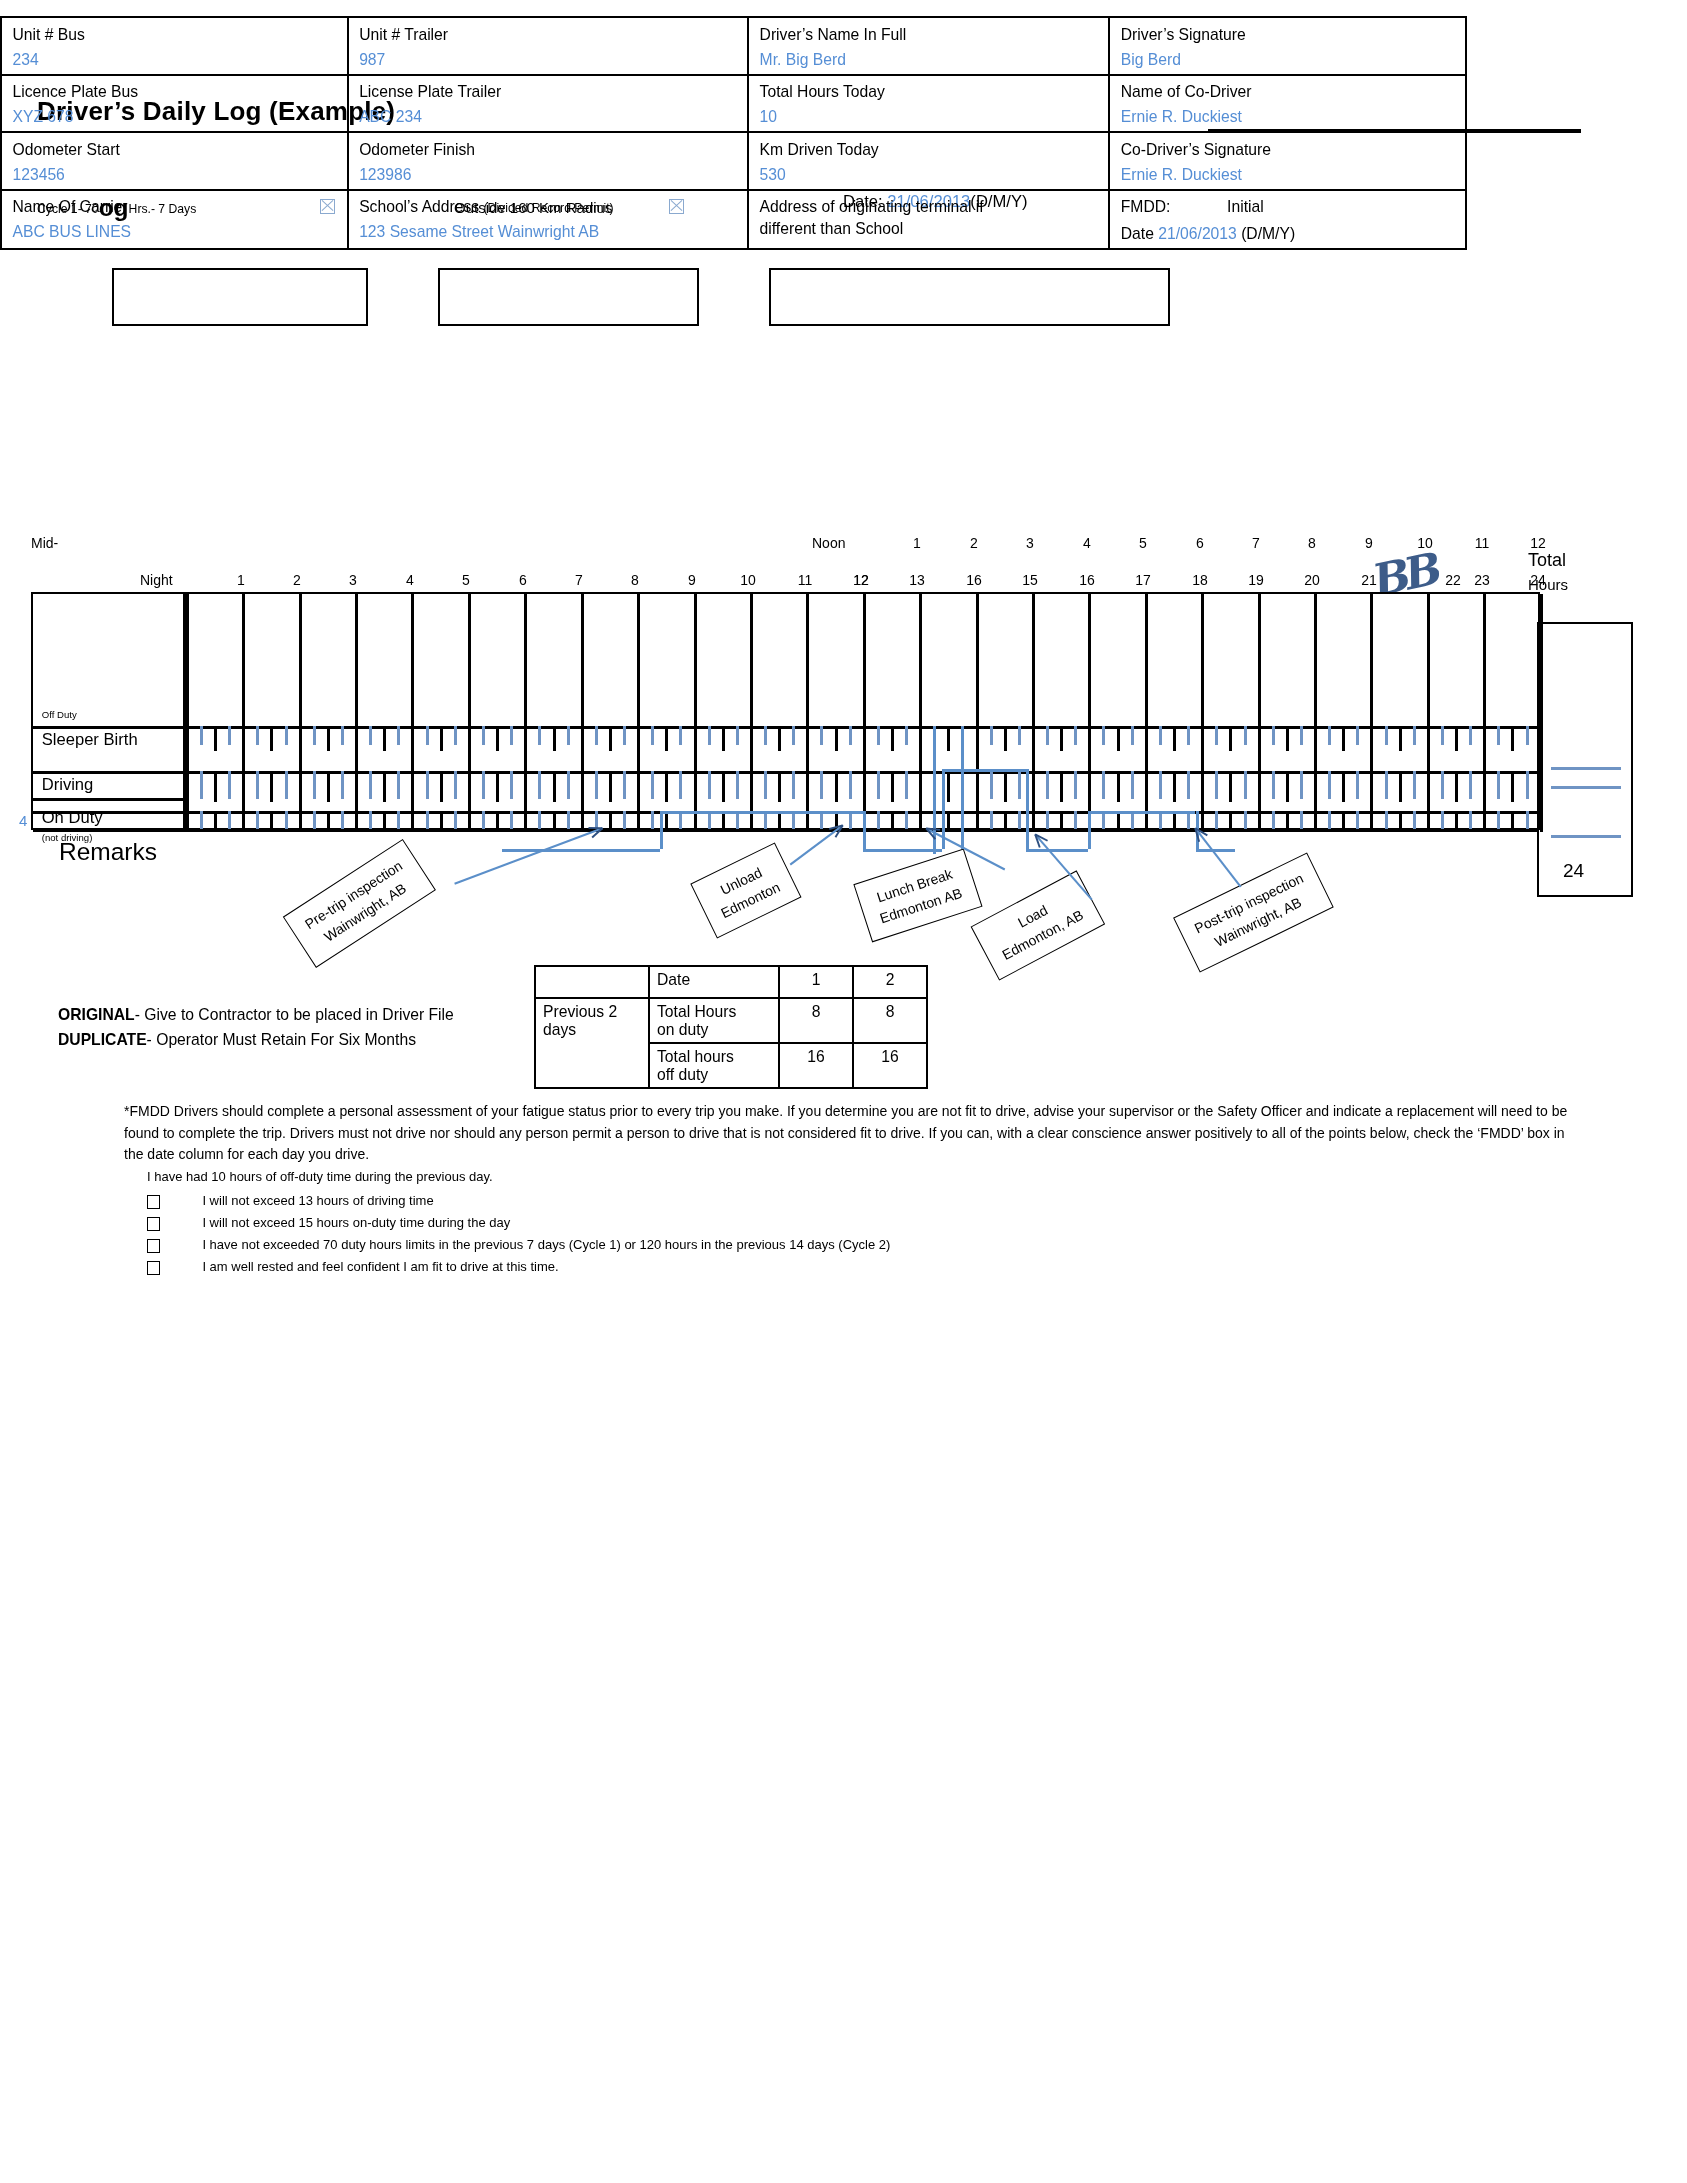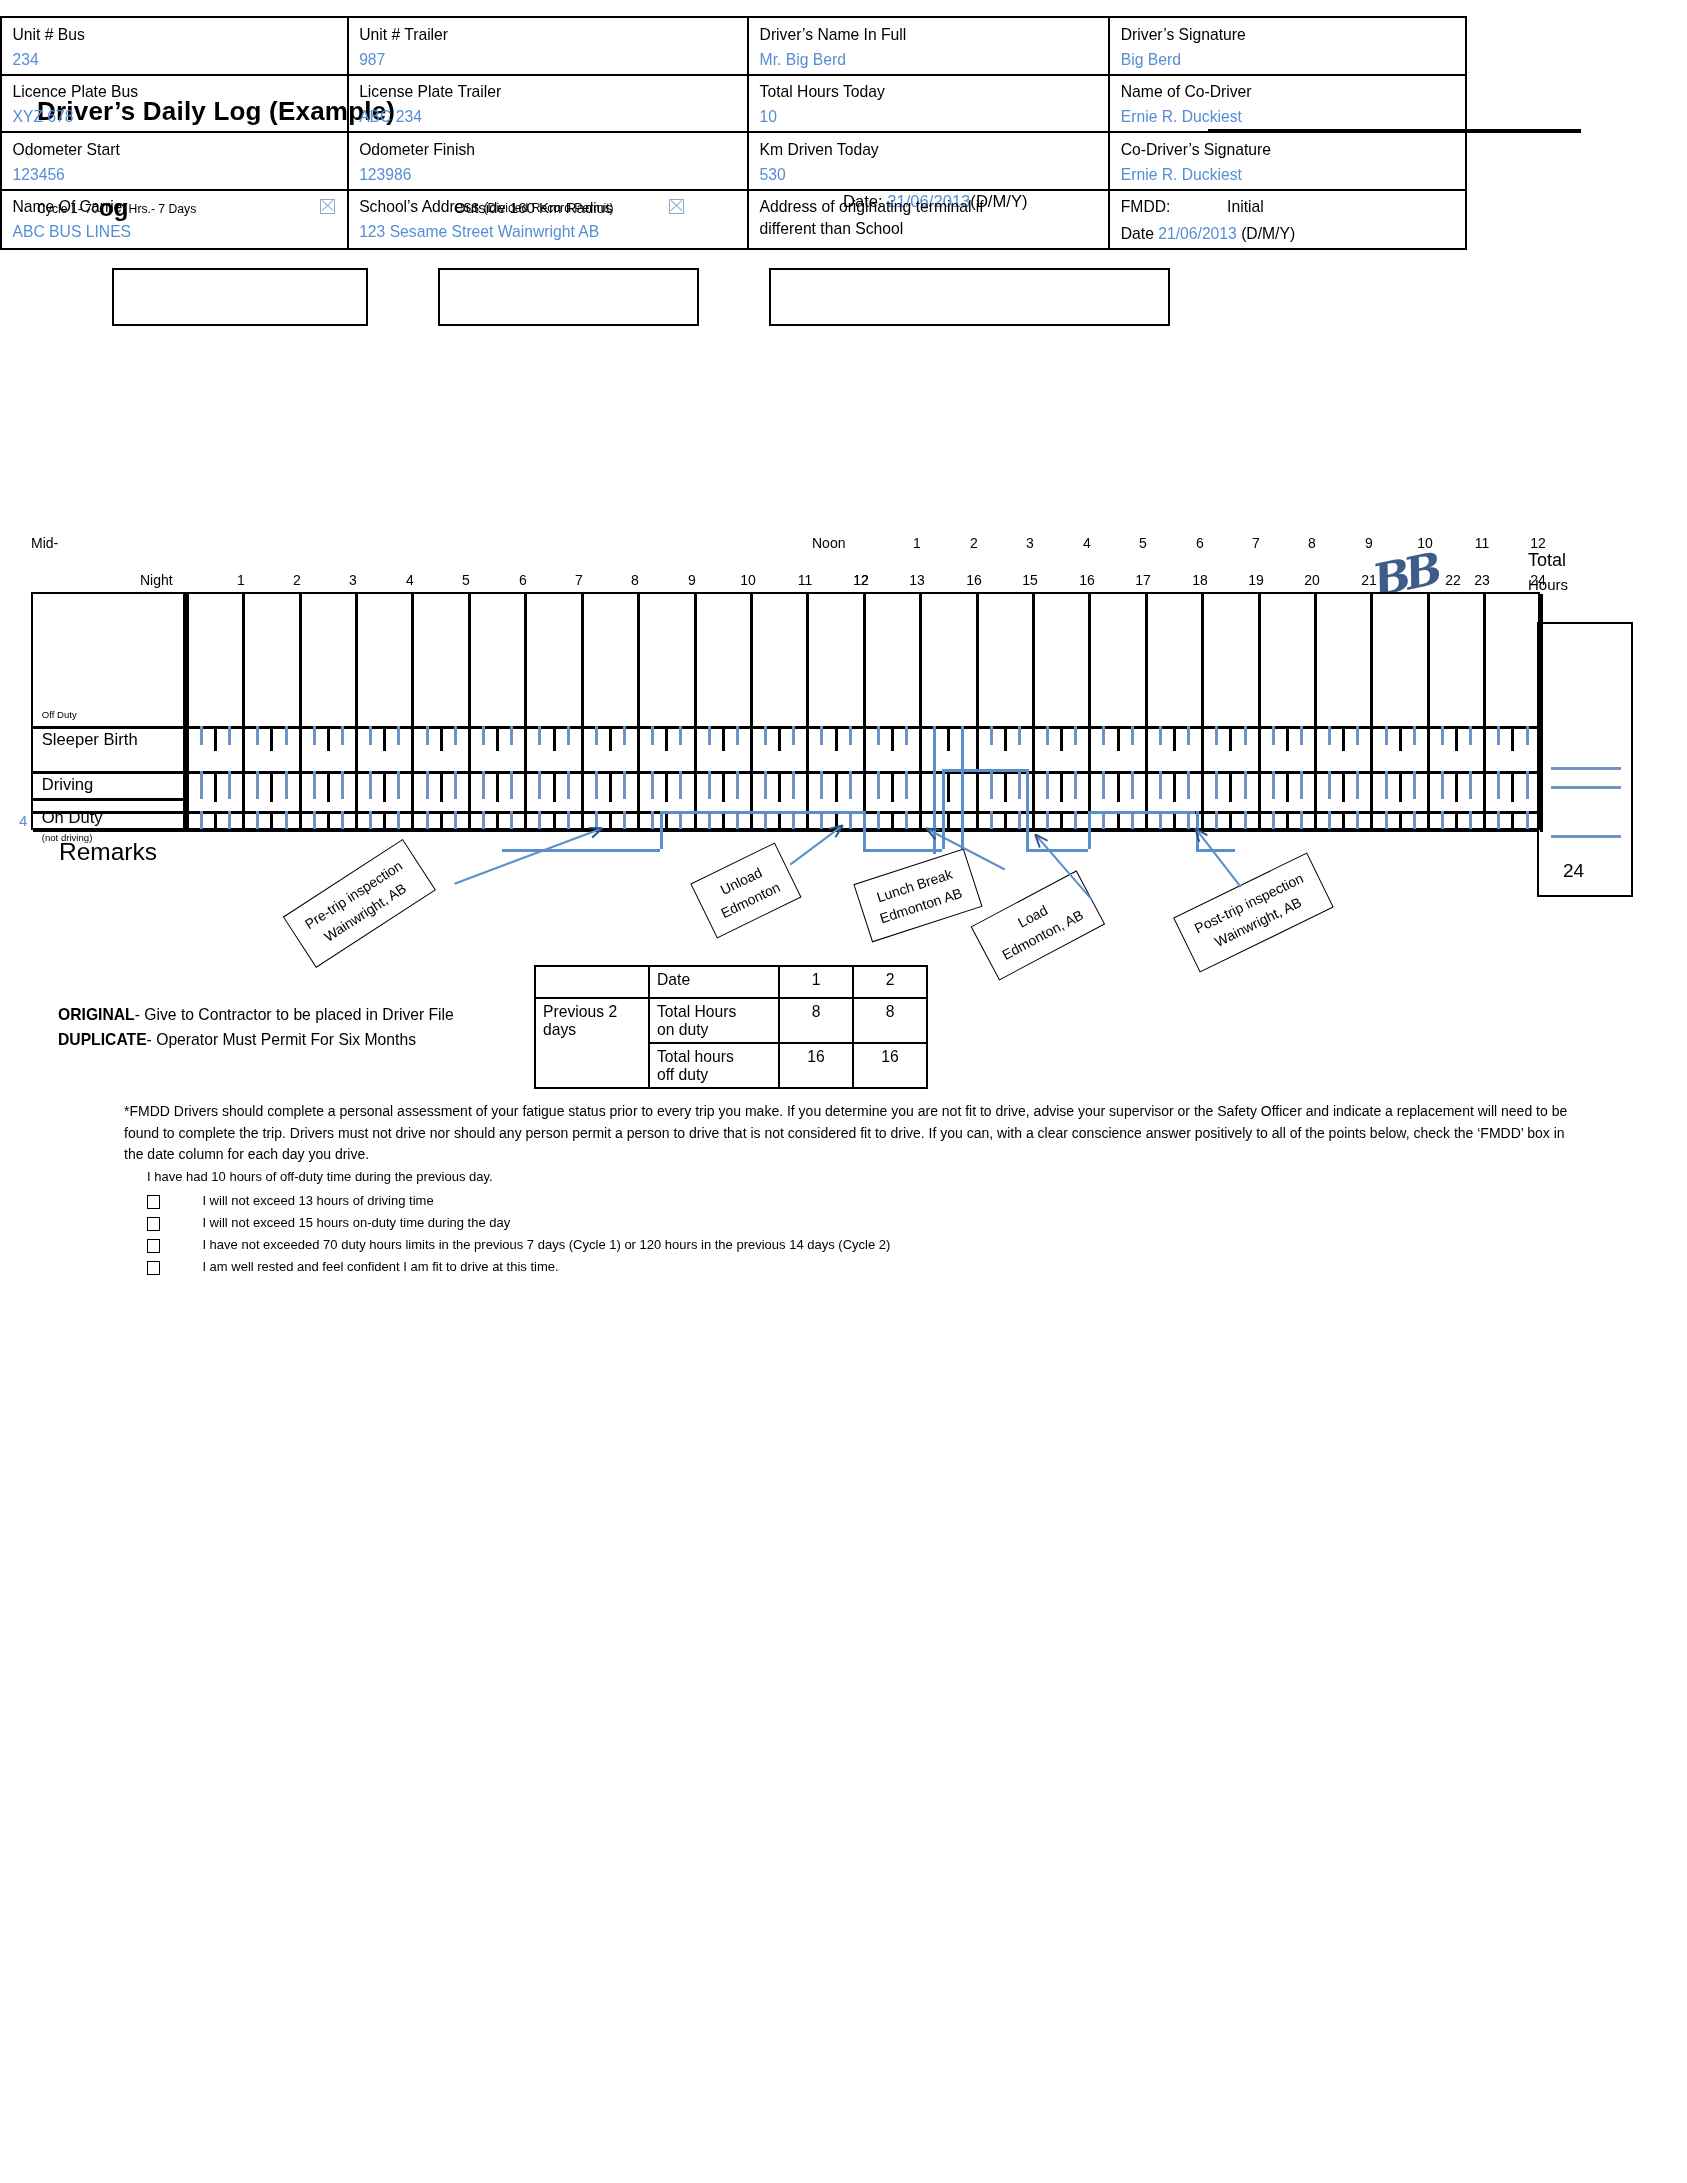--- a/index.html
+++ b/index.html
@@ -641,21 +641,21 @@
     </td>
     <td class="num">16</td>
     <td class="num">16</td>
   </tr>
 </tbody>
   </table>
 
 
 <div id="od">
   <div><b>ORIGINAL</b><span>- Give to Contractor to be placed in Driver File</span></div>
-  <div><b>DUPLICATE</b><span>- Operator Must Permit For Six Months</span></div>
+  <div><b>DUPLICATE</b><span>- Operator Must Retain For Six Months</span></div>
 </div>
 
 
 <div id="footnote">*FMDD Drivers should complete a personal assessment of your fatigue status prior to every trip you make. If you determine you are not fit to drive, advise your supervisor or the Safety Officer and indicate a replacement will need to be found to complete the trip. Drivers must not drive nor should any person permit a person to drive that is not considered fit to drive. If you can, with a clear conscience answer positively to all of the points below, check the ‘FMDD’ box in the date column for each day you drive.</div>
 <div id="checklist">
   <span class="lead">I have had 10 hours of off-duty time during the previous day.</span>
   <div id="checklist-items">
       <div class="chkrow">
         <span class="chkbox"></span>
         <span class="chktext">I will not exceed 13 hours of driving time</span>

